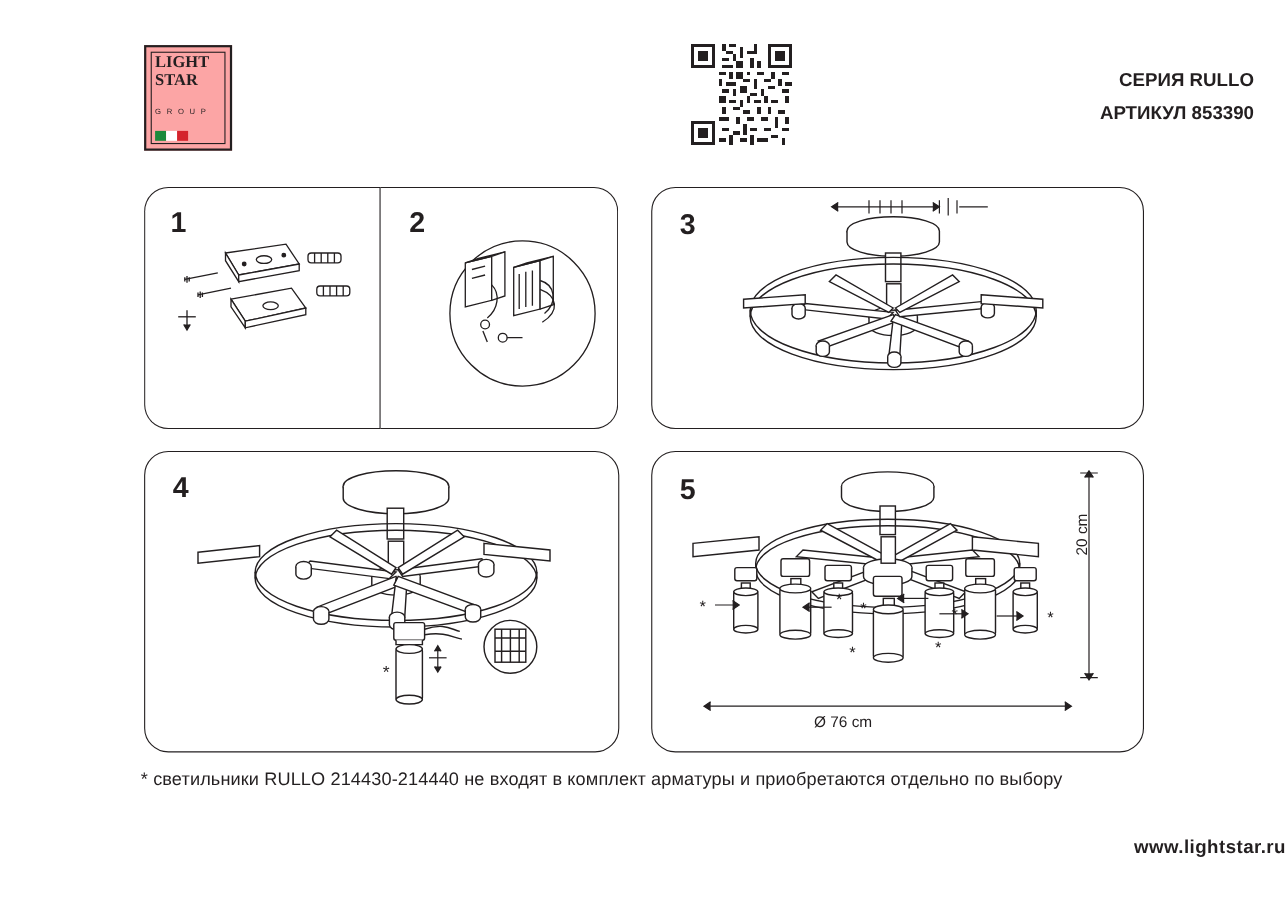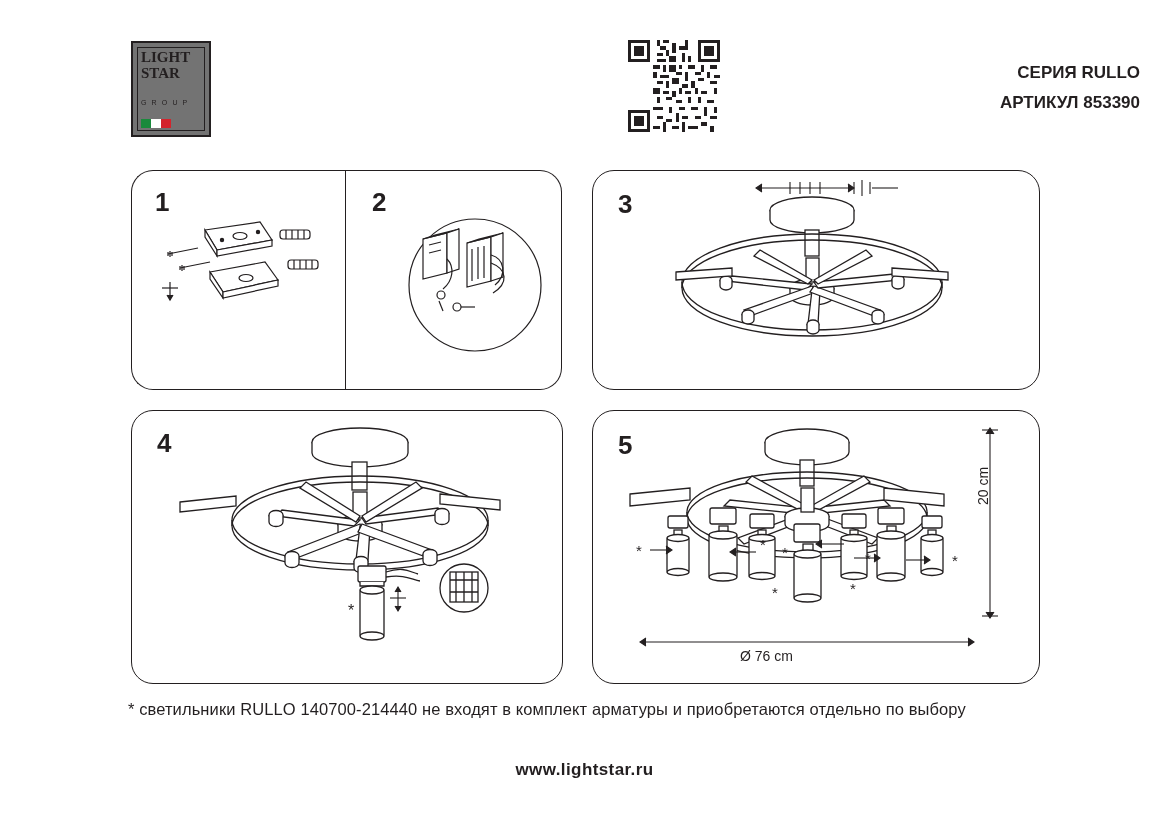--- a/index.html
+++ b/index.html
@@ -1,21 +1,21 @@
 <!DOCTYPE html>
 <html><head>
 <meta charset="utf-8">
 <style>
   html,body{margin:0;padding:0;background:#ffffff;}
   body{width:1169px;height:826px;font-family:"Liberation Sans",sans-serif;color:#000;overflow:hidden;}
   .page{position:relative;width:1169px;height:826px;box-sizing:border-box;}
 
   
   .header{position:absolute;left:0;top:0;width:1169px;height:150px;}
-  .logo{position:absolute;left:131px;top:41px;width:76px;height:92px;border:2px solid #231f20;background:#737373;}
+  .logo{position:absolute;left:131px;top:41px;width:76px;height:92px;border:2px solid #231f20;background:#fca5a5;}
   .logo-inner{position:absolute;left:4px;top:4px;right:4px;bottom:4px;border:1px solid #231f20;}
   .logo-text{position:absolute;left:8px;top:6px;font-family:"Liberation Serif",serif;font-weight:bold;font-size:15px;line-height:16px;color:#231f20;letter-spacing:0px;}
   .logo-group{position:absolute;left:8px;top:56px;font-family:"Liberation Sans",sans-serif;font-size:7px;letter-spacing:1.6px;color:#231f20;}
   .logo-flag{position:absolute;left:8px;bottom:7px;width:30px;height:9px;display:flex;}
   .logo-flag i{flex:1;display:block;}
   .fg{background:#1a8a3c;}
   .fw{background:#ffffff;}
   .fr{background:#d4232c;}
 
   .title{position:absolute;left:243px;top:56px;width:380px;font-weight:bold;font-size:22.5px;line-height:32px;color:#231f20;letter-spacing:0.3px;}
@@ -29,21 +29,21 @@
   .p1{left:131px;top:170px;width:215px;height:218px;border-radius:22px 0 0 22px;border-right:none;}
   .p1-div{position:absolute;left:345px;top:170px;width:1.6px;height:219.6px;background:#231f20;}
   .p2{left:346px;top:170px;width:215px;height:218px;border-radius:0 22px 22px 0;border-left:none;}
   .p3{left:592px;top:170px;width:446px;height:218px;}
   .p4{left:131px;top:410px;width:430px;height:272px;}
   .p5{left:592px;top:410px;width:446px;height:272px;}
 
   .pnum{position:absolute;font-weight:bold;font-size:26px;color:#231f20;}
 
   .note{position:absolute;left:128px;top:700px;width:920px;font-size:16.5px;color:#231f20;letter-spacing:0.1px;}
-  .site{position:absolute;left:0;top:760px;width:1169px;text-align:center;font-weight:bold;font-size:17px;color:#231f20;letter-spacing:0.4px;}
+  .site{position:absolute;left:0;top:760px;width:1169px;text-align:right;font-weight:bold;font-size:17px;color:#231f20;letter-spacing:0.4px;}
 
   svg{display:block;}
 </style>
 </head>
 <body>
 
 <div class="page">
 
   <div class="header">
 
@@ -464,16 +464,16 @@
         <line x1="370" y1="196" x2="386" y2="196"></line>
         <line x1="30" y1="222" x2="360" y2="222"></line>
         <path d="M34,218 l-6,4 l6,4" fill="#231f20"></path>
         <path d="M356,218 l6,4 l-6,4" fill="#231f20"></path>
       </g>
     </svg>
   </div>
   <div style="position:absolute;left:975px;top:505px;transform:rotate(-90deg);transform-origin:left top;font-size:14px;color:#231f20;">20 cm</div>
   <div style="position:absolute;left:740px;top:648px;font-size:14px;color:#231f20;">Ø 76 cm</div>
 
-  <div class="note">* светильники RULLO 140700-214440 не входят в комплект арматуры и приобретаются отдельно по выбору</div>
+  <div class="note">* светильники RULLO 214430-214440 не входят в комплект арматуры и приобретаются отдельно по выбору</div>
   <div class="site">www.lightstar.ru</div>
 
 </div>
 
 </body></html>

